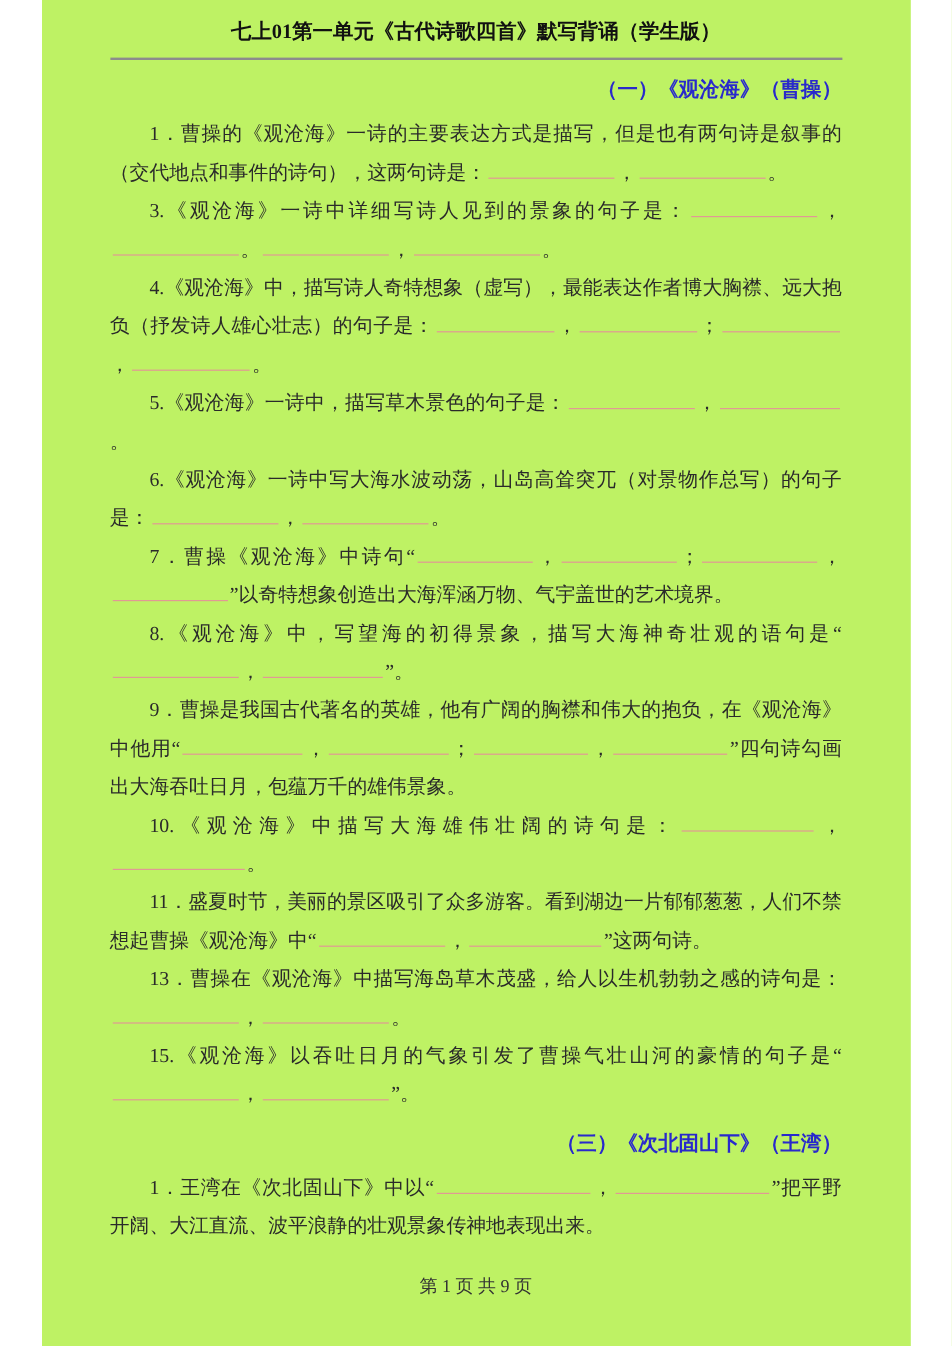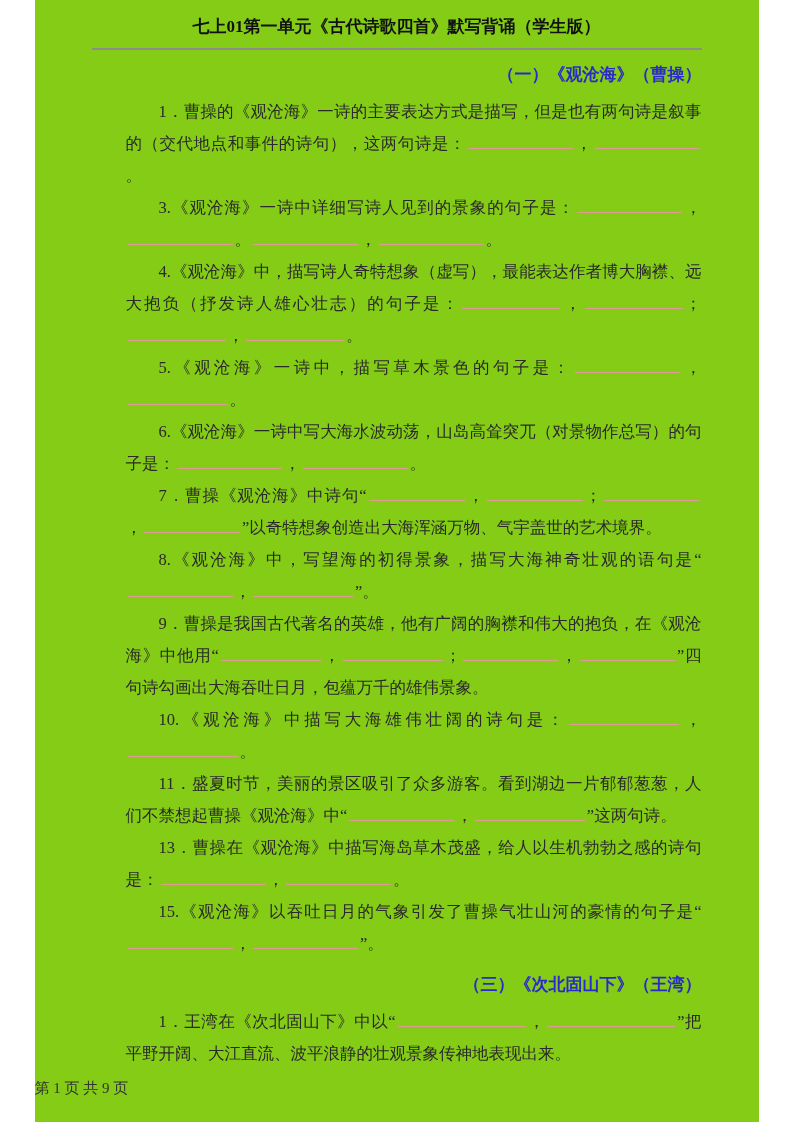--- a/index.html
+++ b/index.html
@@ -12,21 +12,21 @@
   html, body { background: #ffffff; }
   body {
     font-family: "Liberation Serif", "DejaVu Serif", serif;
     color: var(--text-color);
   }
   .page {
     position: relative;
     width: 724px;
     height: 1122px;
     margin: 0 auto;
-    background: #84cc16;
+    background: #bef264;
     padding: 14px 57px 0 57px;
     overflow: hidden;
   }
   .doc-header {
     border-bottom: 2px solid var(--rule-gray);
     padding-bottom: 8px;
     margin-bottom: 4px;
   }
   .doc-title {
     text-align: center;
@@ -42,34 +42,33 @@
     font-weight: bold;
     line-height: 26px;
     margin: 12px 0 8px 0;
   }
   .item {
     font-size: 16.5px;
     line-height: 32px;
     text-align: justify;
     text-indent: 2em;
     color: var(--text-color);
-    margin-left: 34px;
   }
   .blank {
     display: inline-block;
     border-bottom: 1px solid var(--blank-line);
     margin: 0 2px;
     height: 2px;
   }
   .doc-footer {
     position: absolute;
     left: 0;
     right: 0;
-    bottom: 24px;
-    text-align: left;
+    bottom: 40px;
+    text-align: center;
     font-size: 15px;
     color: #333333;
   }
 </style>
 </head>
 <body>
 
 <div class="page">
   <header class="doc-header">
     <h1 class="doc-title">七上01第一单元《古代诗歌四首》默写背诵（学生版）</h1>

